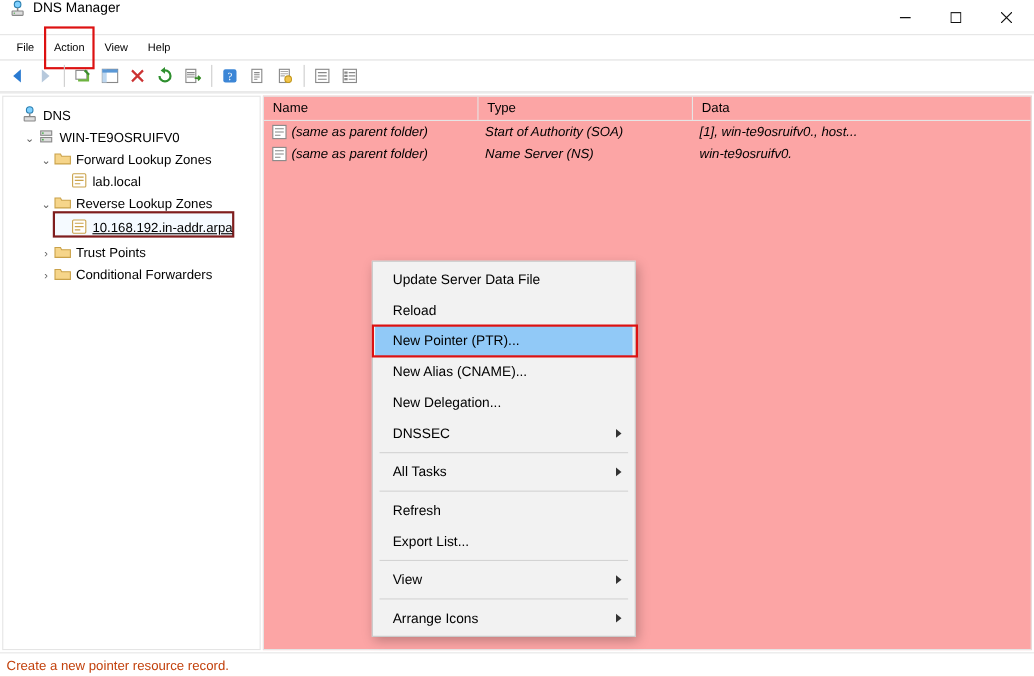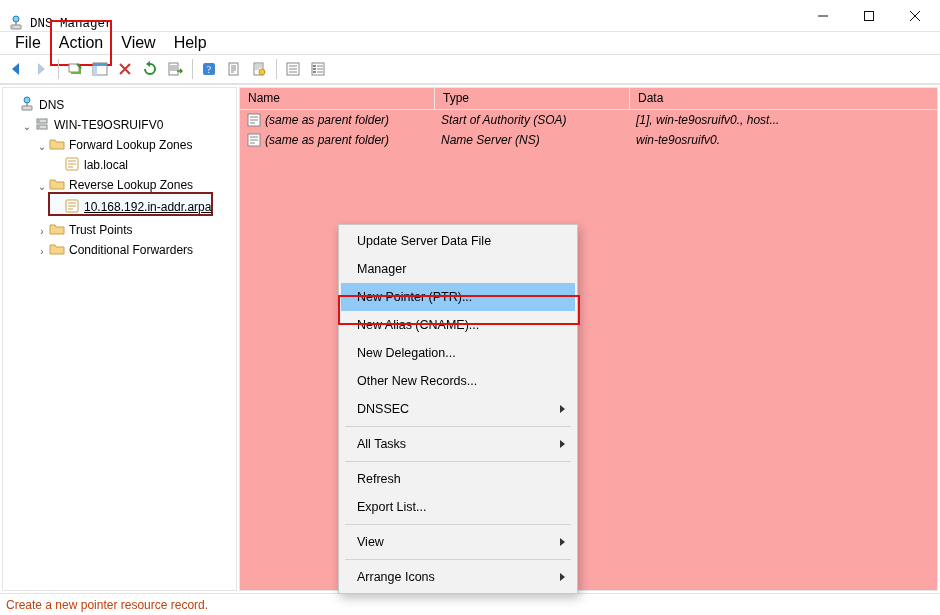--- a/index.html
+++ b/index.html
@@ -11,24 +11,23 @@
     color: #000;
     width: 940px;
     height: 615px;
     overflow: hidden;
     position: relative;
   }
   
   .titlebar {
     height: 32px;
     display: flex;
-    align-items: flex-end;
+    align-items: flex-start;
     padding: 0 2px 0 8px;
     border-bottom: 1px solid #e5e5e5;
-    font-family: Liberation Mono, monospace;
   }
   .titlebar .app-icon {
     width: 16px; height: 16px;
     margin-right: 6px;
     position: relative;
   }
   .titlebar .title {
     font-size: 12.5px;
     flex: 1;
   }
@@ -40,21 +39,21 @@
   }
   
   .menubar {
     height: 22px;
     display: flex;
     align-items: center;
     padding: 0 6px;
   }
   .menuitem {
     padding: 2px 9px;
-    font-size: 16px;
+    font-size: 10px;
   }
   .menuitem.hl {
     border: 2px solid #d11;
     padding: 12px 7px;
   }
   
   .toolbar {
     height: 30px;
     border-top: 1px solid #e0e0e0;
     border-bottom: 1px solid #e0e0e0;
@@ -152,21 +151,21 @@
     display: flex;
     align-items: center;
     padding: 0 6px;
     font-size: 12px;
     color: #c2410c;
   }
   
   .ctxmenu {
     position: absolute;
     left: 338px;
-    top: 224px;
+    top: 237px;
     width: 240px;
     background: #f2f2f2;
     border: 1px solid #c8c8c8;
     box-shadow: 2px 4px 10px rgba(0,0,0,0.25);
     padding: 2px;
   }
   .ctxitem {
     height: 28px;
     display: flex;
     align-items: center;
@@ -466,25 +465,24 @@
     </div>
   </div>
 </div>
 
 <div class="statusbar">
   <span>Create a new pointer resource record.</span>
 </div>
 
 <div class="ctxmenu">
   <div class="ctxitem">Update Server Data File</div>
-  <div class="ctxitem">Manager</div>
+  <div class="ctxitem">Reload</div>
   <div class="ctxitem hover">New Pointer (PTR)...</div>
   <div class="ctxitem">New Alias (CNAME)...</div>
   <div class="ctxitem">New Delegation...</div>
-  <div class="ctxitem">Other New Records...</div>
   <div class="ctxitem submenu">DNSSEC</div>
   <div class="ctxsep"></div>
   <div class="ctxitem submenu">All Tasks</div>
   <div class="ctxsep"></div>
   <div class="ctxitem">Refresh</div>
   <div class="ctxitem">Export List...</div>
   <div class="ctxsep"></div>
   <div class="ctxitem submenu">View</div>
   <div class="ctxsep"></div>
   <div class="ctxitem submenu">Arrange Icons</div>

